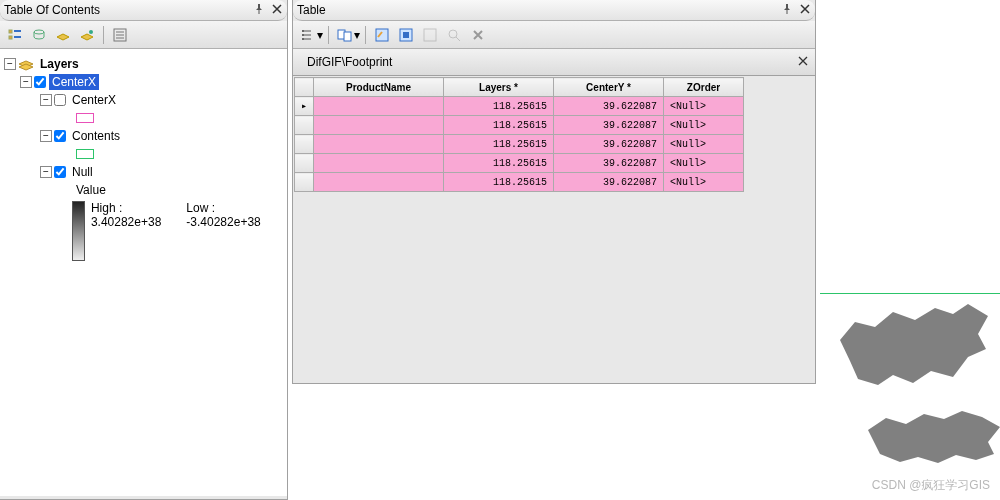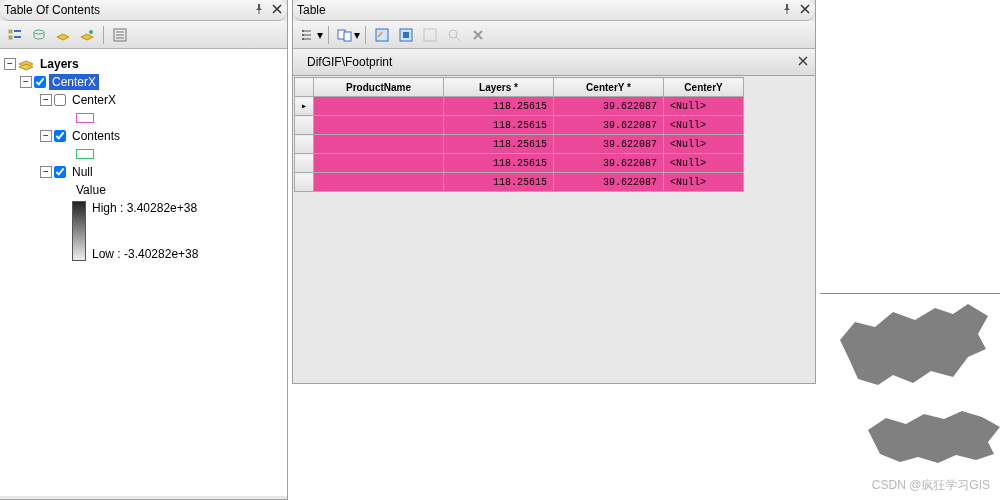--- a/index.html
+++ b/index.html
@@ -28,21 +28,21 @@
 .tree-label.selected { background: #2860d8; color: #fff; }
 .swatch { width: 18px; height: 10px; border: 1px solid; display: inline-block; }
 .gradient-bar { width: 14px; height: 60px; background: linear-gradient(#222, #eee); border: 1px solid #555; margin-right: 6px; }
 .tabbar { background: linear-gradient(#f2f2f2, #dcdcdc); border-bottom: 1px solid #a0a0a0; padding: 4px 6px; display: flex; align-items: center; gap: 16px; }
 .tab { padding: 2px 8px; font-size: 12px; flex: 1; }
 .tab-close { cursor: pointer; }
 .data-grid { background: #fff; border-collapse: collapse; margin: 1px; }
 .data-grid th, .data-grid td { border: 1px solid #aaa; padding: 2px 6px; font-size: 10px; height: 19px; }
 .data-grid th { background: linear-gradient(#f6f6f6, #e2e2e2); font-weight: bold; text-align: center; }
 .data-grid .rowhdr { background: linear-gradient(#f6f6f6, #e2e2e2); width: 16px; text-align: center; }
-.data-grid td { font-family: "Courier New", monospace; background: #ec4899; }
+.data-grid td { font-family: "Courier New", monospace; background: #f9a8d4; }
 .num { text-align: right; }
 .txt { text-align: left; }
 .grid-wrap { background: #e8e8e8; height: calc(100% - 76px); overflow: auto; padding: 0; }
 .watermark { position: absolute; right: 10px; bottom: 6px; color: #b8b8b8; font-size: 12px; }
 .disabled-icon { opacity: 0.4; }
 
 .map-line { position: absolute; left: 0; top: 293px; width: 100%; height: 1px; background: #2cc46a; }
 .shape { position: absolute; fill: #808080; }
 </style>
 </head>
@@ -138,21 +138,21 @@
       <span class="expander">−</span>
       <input type="checkbox" class="chk" checked="" style="">
       <span class="tree-label">Null</span>
     </div>
     <div class="tree-row">
       <span class="tree-indent" style="width:72px"></span>
       <span>Value</span>
     </div>
     <div style="display:flex;align-items:stretch;padding-left:68px;margin-top:2px">
       <div class="gradient-bar"></div>
-      <div style="display:flex;flex-direction:column;justify-content:space-between">
+      <div style="display:flex;justify-content:space-between">
         <span>High : 3.40282e+38</span>
         <span>Low : -3.40282e+38</span>
       </div>
     </div>
   </div>
 </div>
 
 <div id="tbl" class="panel">
   <div class="panel-header">
     <span class="title">Table</span>
@@ -224,21 +224,21 @@
         </svg></span>
   </div>
   <div class="grid-wrap">
     <table class="data-grid">
       <thead>
           <tr id="thead-row">
             <th class="rowhdr"></th>
             <th style="width: 130px;">ProductName</th>
             <th style="width: 110px;">Layers *</th>
             <th style="width: 110px;">CenterY *</th>
-            <th style="width: 80px;">CenterY</th>
+            <th style="width: 80px;">ZOrder</th>
           </tr>
         </thead>
       <tbody id="tbody">
           <tr>
             <td class="rowhdr">▸</td>
             <td class="txt"></td>
             <td class="num">118.25615</td>
             <td class="num">39.622087</td>
             <td class="txt">&lt;Null&gt;</td>
           </tr>

